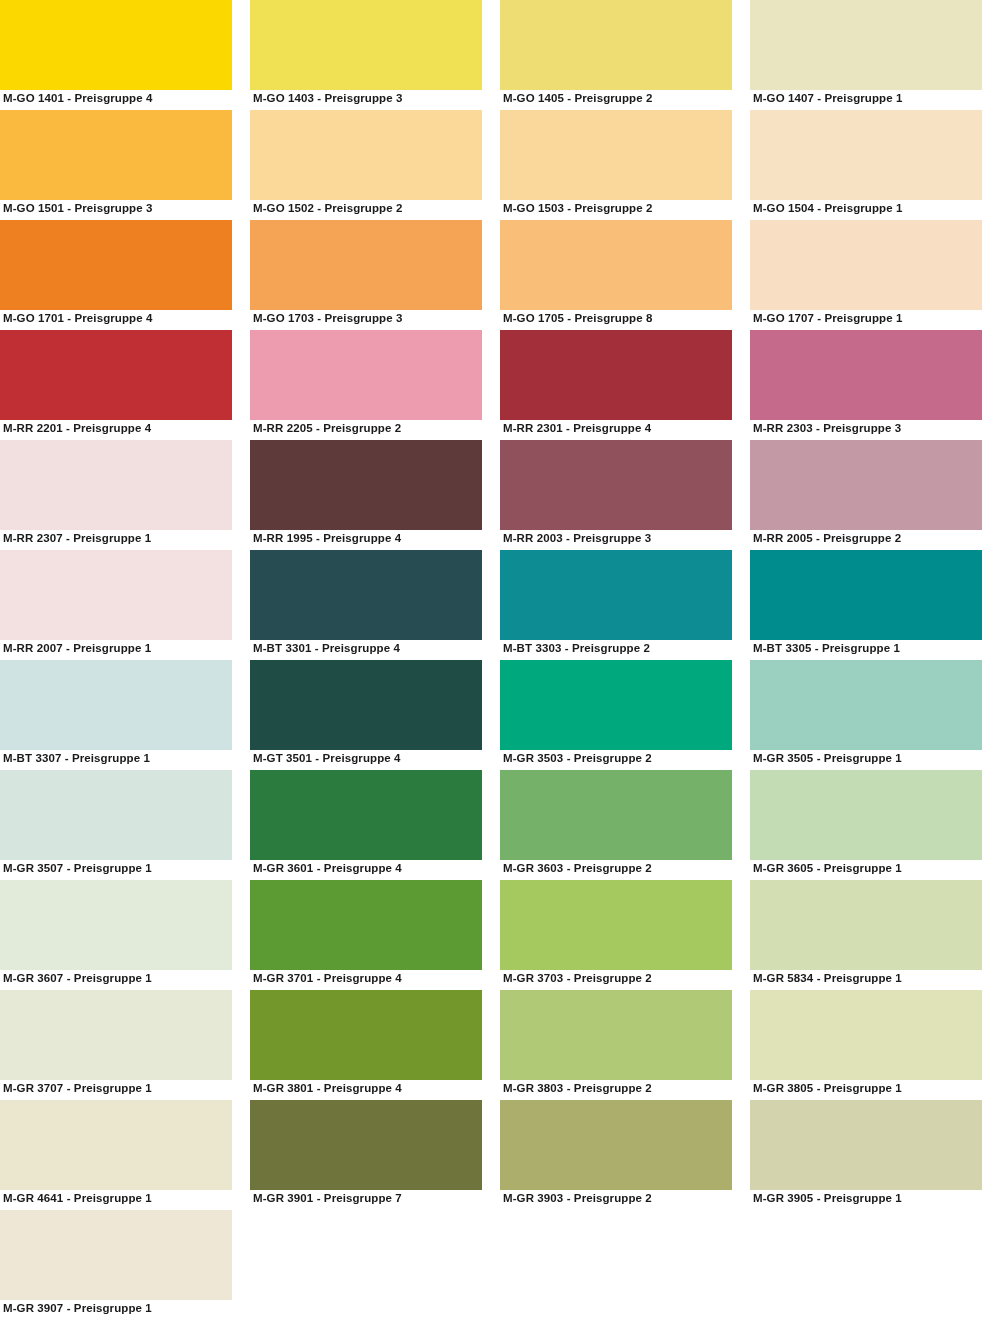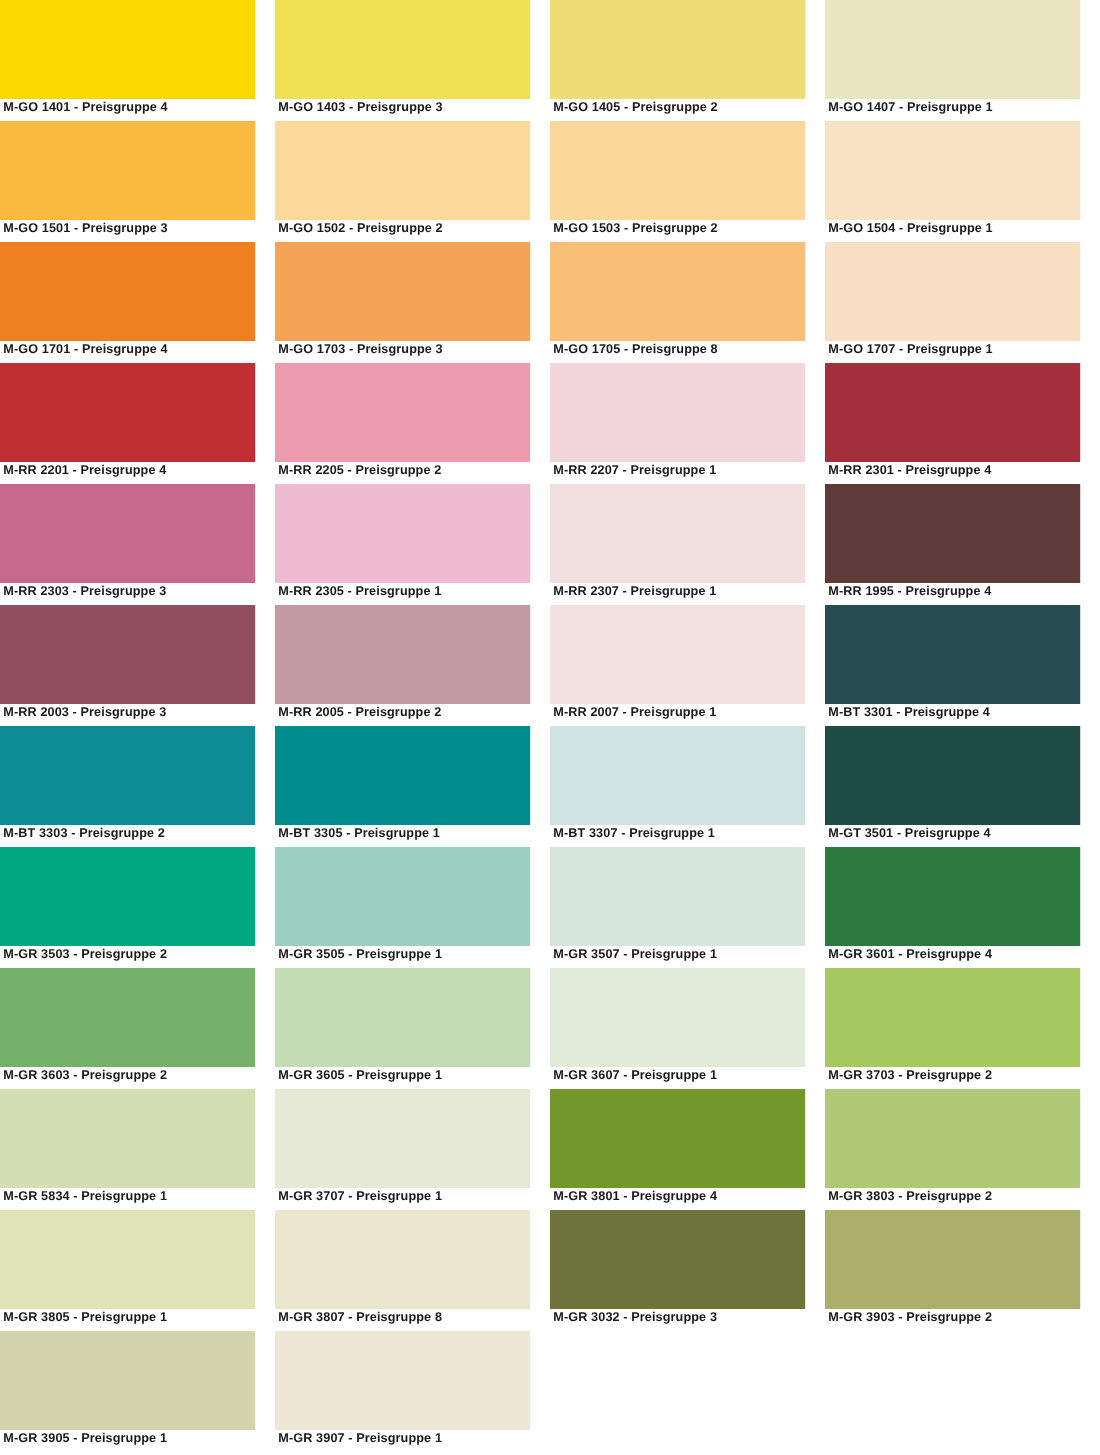--- a/index.html
+++ b/index.html
@@ -98,36 +98,28 @@
     </div>
     <div class="swatch-cell">
       <div class="swatch-color" style="background-color: rgb(191, 47, 51);"></div>
       <div class="swatch-label">M-RR 2201 - Preisgruppe 4</div>
     </div>
     <div class="swatch-cell">
       <div class="swatch-color" style="background-color: rgb(236, 156, 174);"></div>
       <div class="swatch-label">M-RR 2205 - Preisgruppe 2</div>
     </div>
     <div class="swatch-cell">
-      <div class="swatch-color" style="background-color: rgb(243, 214, 220);"></div>
-      <div class="swatch-label">M-RR 2207 - Preisgruppe 1</div>
-    </div>
-    <div class="swatch-cell">
       <div class="swatch-color" style="background-color: rgb(163, 47, 59);"></div>
       <div class="swatch-label">M-RR 2301 - Preisgruppe 4</div>
     </div>
     <div class="swatch-cell">
       <div class="swatch-color" style="background-color: rgb(198, 106, 140);"></div>
       <div class="swatch-label">M-RR 2303 - Preisgruppe 3</div>
     </div>
     <div class="swatch-cell">
-      <div class="swatch-color" style="background-color: rgb(238, 187, 209);"></div>
-      <div class="swatch-label">M-RR 2305 - Preisgruppe 1</div>
-    </div>
-    <div class="swatch-cell">
       <div class="swatch-color" style="background-color: rgb(242, 224, 225);"></div>
       <div class="swatch-label">M-RR 2307 - Preisgruppe 1</div>
     </div>
     <div class="swatch-cell">
       <div class="swatch-color" style="background-color: rgb(94, 59, 58);"></div>
       <div class="swatch-label">M-RR 1995 - Preisgruppe 4</div>
     </div>
     <div class="swatch-cell">
       <div class="swatch-color" style="background-color: rgb(144, 81, 92);"></div>
       <div class="swatch-label">M-RR 2003 - Preisgruppe 3</div>
@@ -182,20 +174,24 @@
     </div>
     <div class="swatch-cell">
       <div class="swatch-color" style="background-color: rgb(195, 220, 180);"></div>
       <div class="swatch-label">M-GR 3605 - Preisgruppe 1</div>
     </div>
     <div class="swatch-cell">
       <div class="swatch-color" style="background-color: rgb(226, 235, 217);"></div>
       <div class="swatch-label">M-GR 3607 - Preisgruppe 1</div>
     </div>
     <div class="swatch-cell">
+      <div class="swatch-color" style="background-color: rgb(92, 154, 51);"></div>
+      <div class="swatch-label">M-GR 3701 - Preisgruppe 4</div>
+    </div>
+    <div class="swatch-cell">
       <div class="swatch-color" style="background-color: rgb(166, 201, 95);"></div>
       <div class="swatch-label">M-GR 3703 - Preisgruppe 2</div>
     </div>
     <div class="swatch-cell">
       <div class="swatch-color" style="background-color: rgb(211, 223, 178);"></div>
       <div class="swatch-label">M-GR 5834 - Preisgruppe 1</div>
     </div>
     <div class="swatch-cell">
       <div class="swatch-color" style="background-color: rgb(230, 233, 214);"></div>
       <div class="swatch-label">M-GR 3707 - Preisgruppe 1</div>
@@ -207,25 +203,25 @@
     <div class="swatch-cell">
       <div class="swatch-color" style="background-color: rgb(175, 201, 119);"></div>
       <div class="swatch-label">M-GR 3803 - Preisgruppe 2</div>
     </div>
     <div class="swatch-cell">
       <div class="swatch-color" style="background-color: rgb(223, 227, 183);"></div>
       <div class="swatch-label">M-GR 3805 - Preisgruppe 1</div>
     </div>
     <div class="swatch-cell">
       <div class="swatch-color" style="background-color: rgb(235, 231, 206);"></div>
-      <div class="swatch-label">M-GR 3807 - Preisgruppe 8</div>
+      <div class="swatch-label">M-GR 4641 - Preisgruppe 1</div>
     </div>
     <div class="swatch-cell">
       <div class="swatch-color" style="background-color: rgb(111, 116, 60);"></div>
-      <div class="swatch-label">M-GR 3032 - Preisgruppe 3</div>
+      <div class="swatch-label">M-GR 3901 - Preisgruppe 7</div>
     </div>
     <div class="swatch-cell">
       <div class="swatch-color" style="background-color: rgb(172, 174, 107);"></div>
       <div class="swatch-label">M-GR 3903 - Preisgruppe 2</div>
     </div>
     <div class="swatch-cell">
       <div class="swatch-color" style="background-color: rgb(211, 211, 174);"></div>
       <div class="swatch-label">M-GR 3905 - Preisgruppe 1</div>
     </div>
     <div class="swatch-cell">

